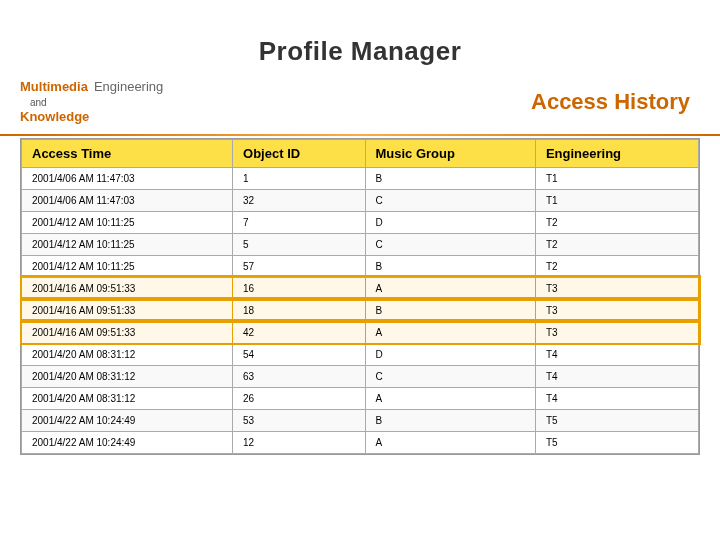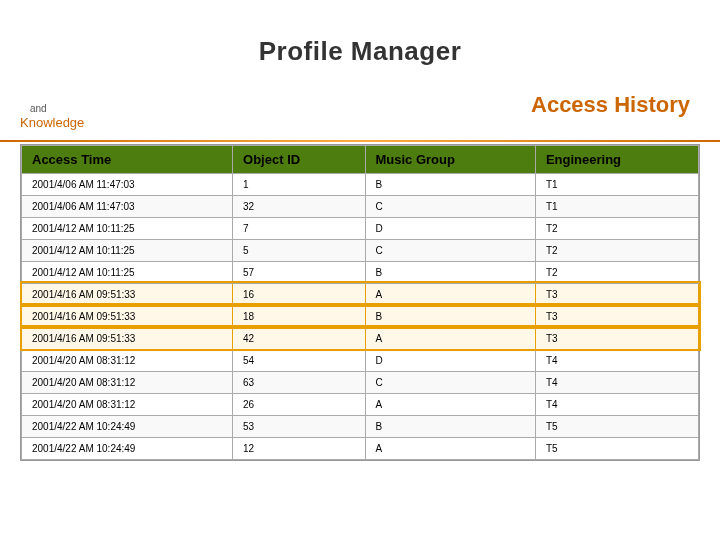--- a/index.html
+++ b/index.html
@@ -37,25 +37,24 @@
     }
 
     .logo-multimedia {
       color: #cc6600;
       font-weight: bold;
       font-size: 13px;
     }
     .logo-and {
       color: #555;
       font-size: 10px;
-      margin-top: 23px;
     }
     .logo-knowledge {
       color: #cc6600;
-      font-weight: normal;
+      font-weight: bold;
       font-size: 13px;
     }
     .logo-engineering {
       color: #666;
       font-weight: normal;
       font-size: 13px;
       margin-left: 4px;
     }
 
     .access-history-title {
@@ -70,21 +69,21 @@
       border: 1px solid #999;
     }
 
     table {
       width: 100%;
       border-collapse: collapse;
       font-size: 13px;
     }
 
     thead tr th {
-      background: #4d7c0f;
+      background: #fde047;
       border: 1px solid #aaa;
       padding: 6px 10px;
       font-weight: bold;
       text-align: left;
       font-size: 13px;
     }
 
     tbody tr td {
       border: 1px solid #aaa;
       padding: 5px 10px;
@@ -114,20 +113,24 @@
       margin-bottom: 2px;
     }
   </style>
 </head>
 <body>
 
 <h1 class="page-title">Profile Manager</h1>
 
 <div class="header-bar">
   <div class="logo-area">
+    <div style="display:flex; align-items:baseline; gap:2px;">
+      <span class="logo-multimedia">Multimedia</span>
+      <span class="logo-engineering">Engineering</span>
+    </div>
     <div style="display:flex; align-items:baseline; gap:2px; margin-left: 10px;">
       <span class="logo-and">and</span>
     </div>
     <div>
       <span class="logo-knowledge">Knowledge</span>
     </div>
   </div>
   <div class="access-history-title">Access History</div>
 </div>
 

